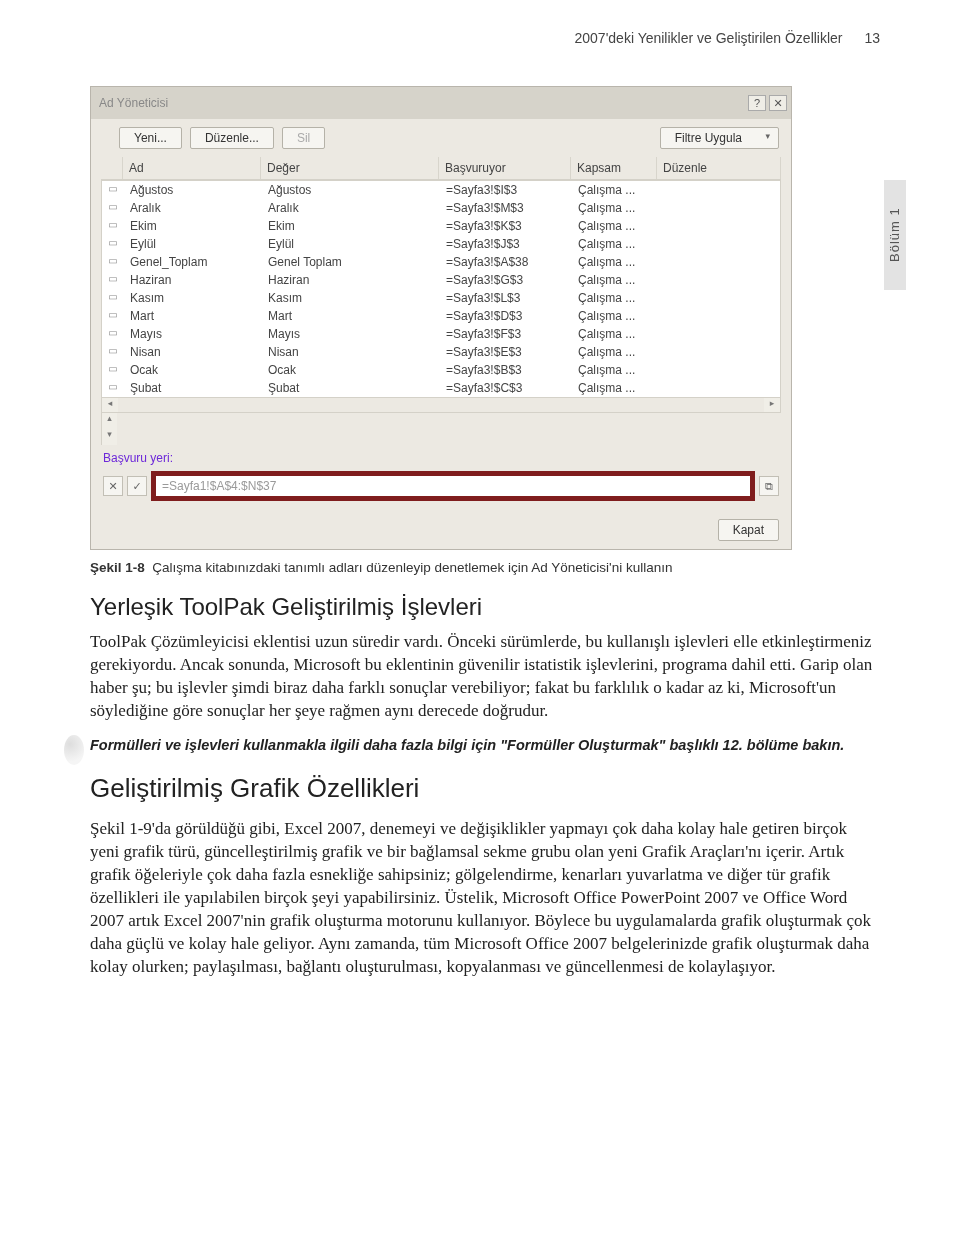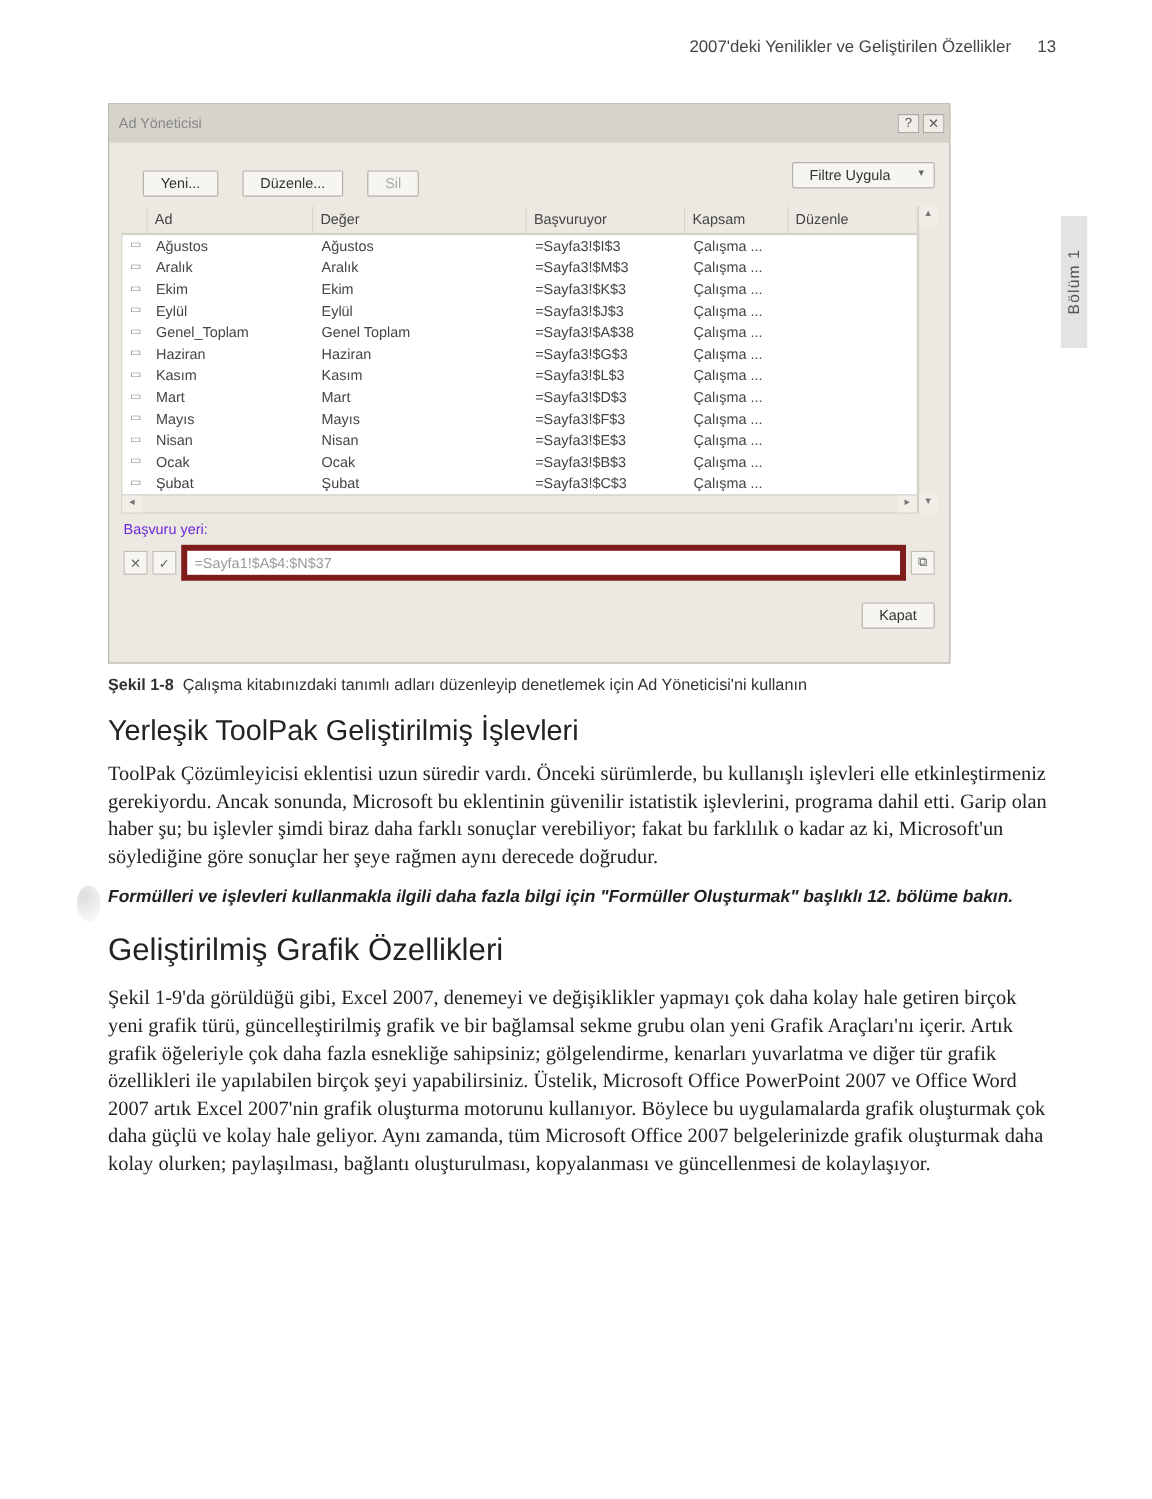--- a/index.html
+++ b/index.html
@@ -65,21 +65,21 @@
     border: 1px solid #aaa;
     display: flex; align-items: center; justify-content: center;
     font-size: 11px; color: #555;
   }
   .topbar {
     display: flex;
     justify-content: space-between;
     padding: 8px 12px 8px 28px;
     align-items: center;
   }
-  .topbar-left { display: flex; gap: 20px; margin-top: 15px; }
+  .topbar-left { display: flex; gap: 8px; }
   .btn {
     background: #f6f5f1;
     border: 1px solid #b5b2a8;
     padding: 3px 14px;
     font-size: 12px;
     color: #333;
     border-radius: 2px;
   }
   .btn.disabled { color: #aaa; }
   .btn.combo { padding-right: 36px; position: relative; }
@@ -109,21 +109,21 @@
   .c-ref  { width: 132px; }
   .c-scope{ width: 86px; }
   .c-desc { flex: 1; }
   .vscroll {
     width: 16px;
     background: #ece9e2;
     border-left: 1px solid #d4d1c8;
     display: flex; flex-direction: column; justify-content: space-between;
   }
   .sbtn { height: 16px; text-align: center; font-size: 9px; color: #777; background: #f0eee7; }
-  .list-body-wrap { display: flex; }
+  .list-body-wrap { display: flex; flex-direction: column; }
   .hscroll {
     height: 16px;
     background: #ece9e2;
     border: 1px solid #d4d1c8;
     display: flex; justify-content: space-between;
   }
   .hscroll .sbtn { width: 16px; height: 100%; }
   .ref-area { padding: 6px 12px 2px 12px; color: #6d28d9; }
   .ref-row { display: flex; align-items: center; gap: 4px; padding: 4px 12px 10px 12px; }
   .ref-ico {
@@ -137,21 +137,21 @@
     flex: 1;
     border: 5px solid #7f1d1d;
     background: #fff;
     padding: 3px 6px;
     color: #9a9a9a;
     font-size: 12px;
   }
   .bottombar {
     display: flex;
     justify-content: flex-end;
-    padding: 8px 12px 28px 12px;
+    padding: 8px 12px 8px 12px;
   }
 
   
   .figcap {
     font-family: Arial, sans-serif;
     font-size: 13.5px;
     color: #333;
     margin: 8px 0 18px 0;
   }
   .figcap b { font-weight: bold; }

